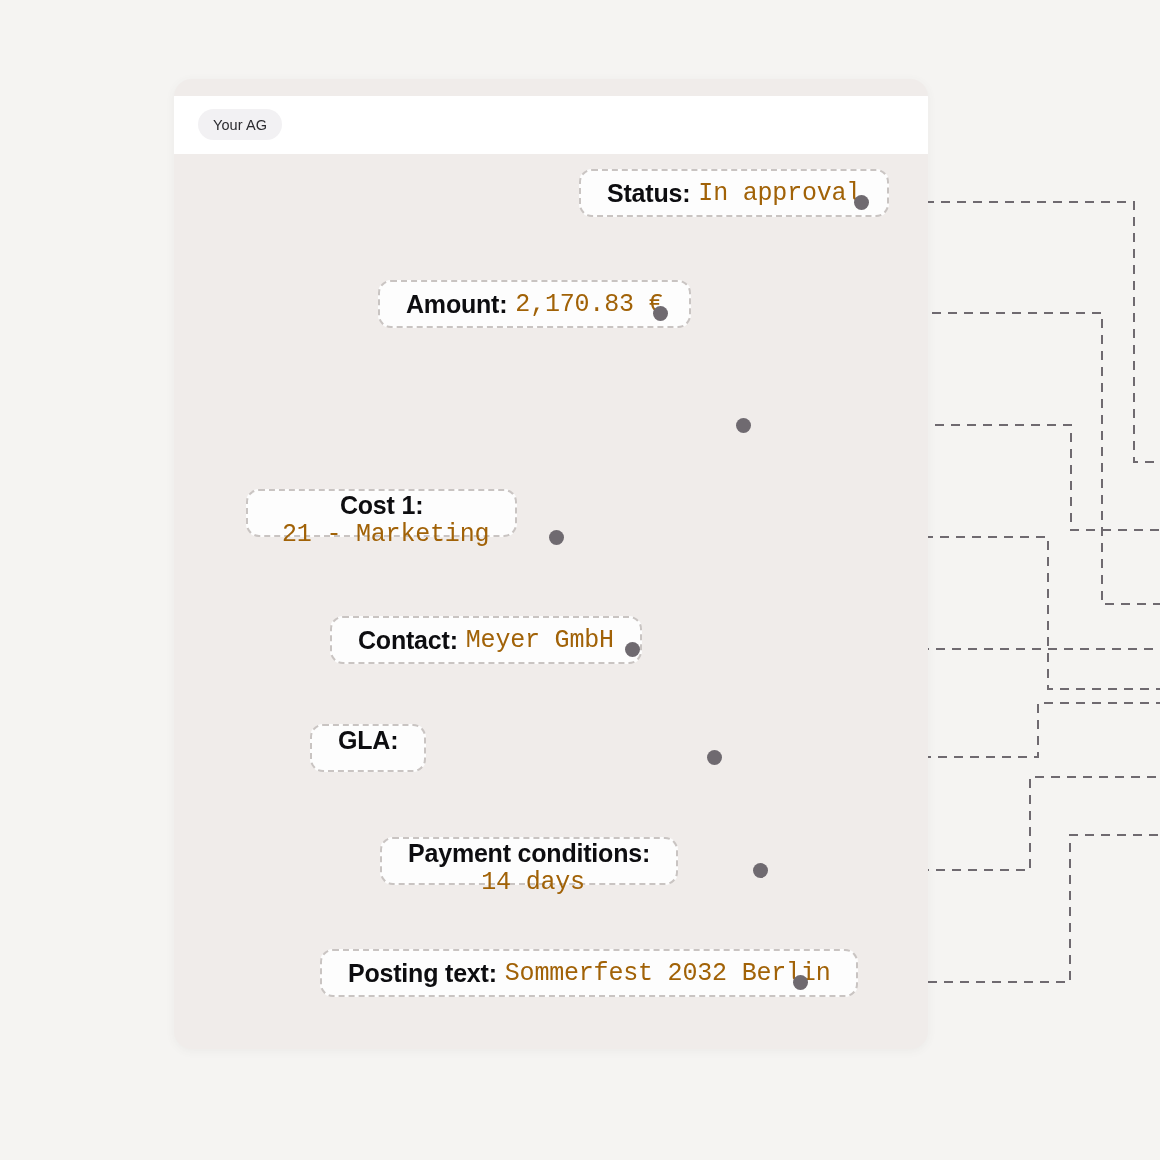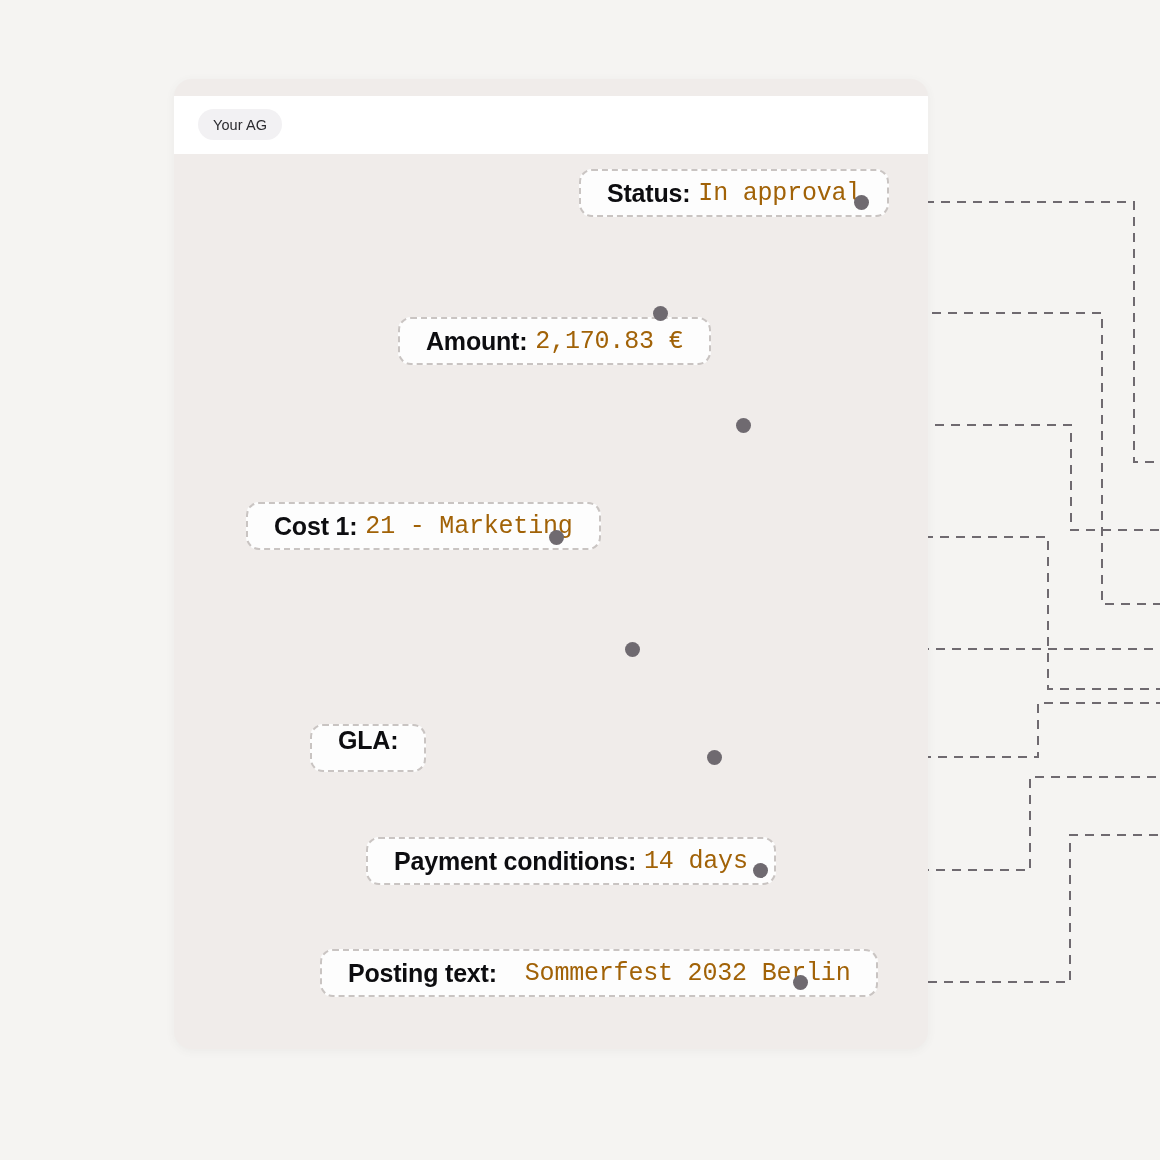--- a/index.html
+++ b/index.html
@@ -129,46 +129,50 @@
       <div id="org-badge">Your AG</div>
     </div>
   </div>
 
   <div class="chip" style="left:579px; top:169px;">
     <span class="k">Status:</span>
     <span class="v">In approval</span>
   </div>
   <div class="dot" style="left:854px; top:195px;"></div>
 
-  <div class="chip" style="left:398px; top:280px;margin-top:37px;">
+  <div class="chip" style="left:378px; top:280px;">
     <span class="k">Amount:</span>
     <span class="v">2,170.83 €</span>
   </div>
   <div class="dot" style="left:653px; top:306px;"></div>
 
   <div class="dot" style="left:736px; top:418px;"></div>
 
-  <div class="chip" style="left:246px; top:502px;">
+  <div class="chip" style="left:246px; top:489px;flex-direction:column;">
     <span class="k">Cost 1:</span>
     <span class="v">21 - Marketing</span>
   </div>
   <div class="dot" style="left:549px; top:530px;"></div>
 
+  <div class="chip" style="left:330px; top:616px;">
+    <span class="k">Contact:</span>
+    <span class="v">Meyer GmbH</span>
+  </div>
   <div class="dot" style="left:625px; top:642px;"></div>
 
   <div class="chip" style="left:310px; top:724px;flex-direction:column;">
     <span class="k">GLA:</span>
   </div>
   <div class="dot" style="left:707px; top:750px;"></div>
 
-  <div class="chip" style="left:366px; top:837px;">
+  <div class="chip" style="left:380px; top:837px;flex-direction:column;">
     <span class="k">Payment conditions:</span>
     <span class="v">14 days</span>
   </div>
   <div class="dot" style="left:753px; top:863px;"></div>
 
-  <div class="chip" style="left:320px; top:949px;gap:20px;">
+  <div class="chip" style="left:320px; top:949px;">
     <span class="k">Posting text:</span>
     <span class="v">Sommerfest 2032 Berlin</span>
   </div>
   <div class="dot" style="left:793px; top:975px;"></div>
 
 </div>
 
 </body></html>

